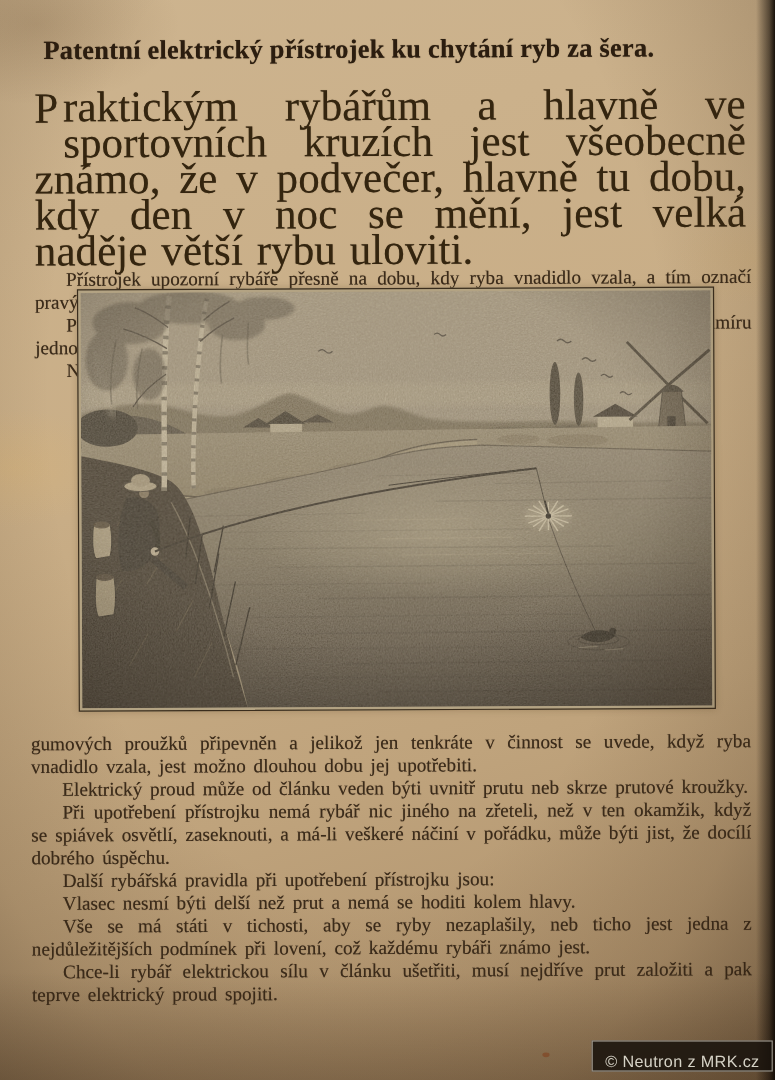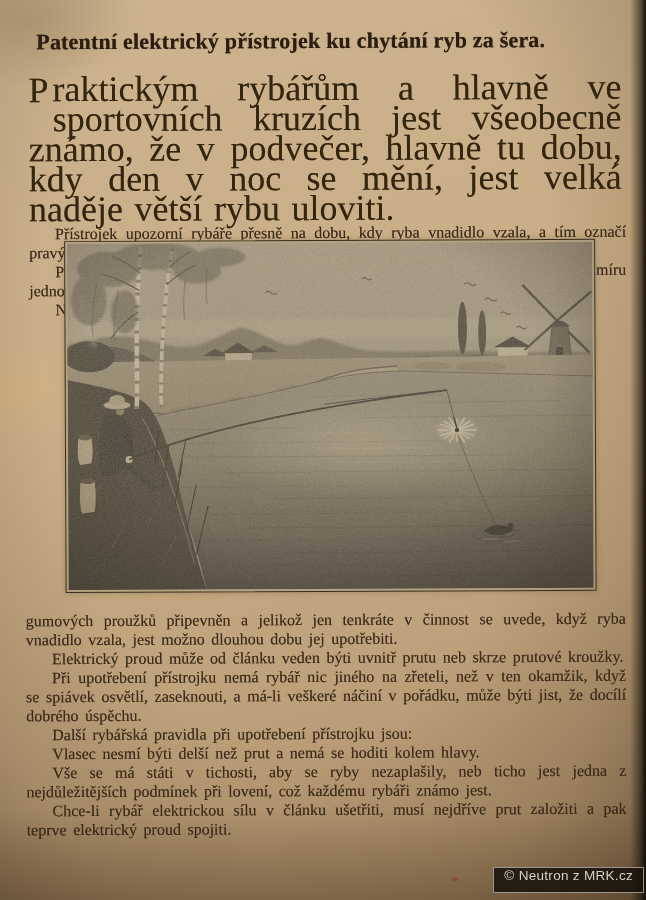--- a/index.html
+++ b/index.html
@@ -42,21 +42,21 @@
   .vignette{
     background:
       linear-gradient(to left, rgba(14,8,3,0.95) 0px, rgba(14,8,3,0.55) 5px, rgba(14,8,3,0) 16px),
       linear-gradient(to top, rgba(48,30,14,0.30), rgba(48,30,14,0) 10%),
       radial-gradient(ellipse at 46% 36%, rgba(0,0,0,0) 52%, rgba(60,40,20,0.18) 78%, rgba(38,23,10,0.42) 100%);
   }
   .speck{position:absolute;left:452px;top:877px;width:6px;height:4px;border-radius:50%;
     background:rgba(130,60,25,.55);pointer-events:none;}
   .watermark{
     position:absolute;right:2px;bottom:7px;height:24px;padding:0 10px;
-    display:flex;align-items:flex-start;
+    display:flex;align-items:flex-end;
     background:rgba(23,17,12,0.86);border:1px solid rgba(195,190,178,0.75);
     font-family:"Liberation Sans","DejaVu Sans",sans-serif;font-size:13.5px;color:#d6d2c6;
     letter-spacing:.3px;
   }
 </style>
 </head>
 <body>
 
 <div class="photo">
   <div class="page-content">

